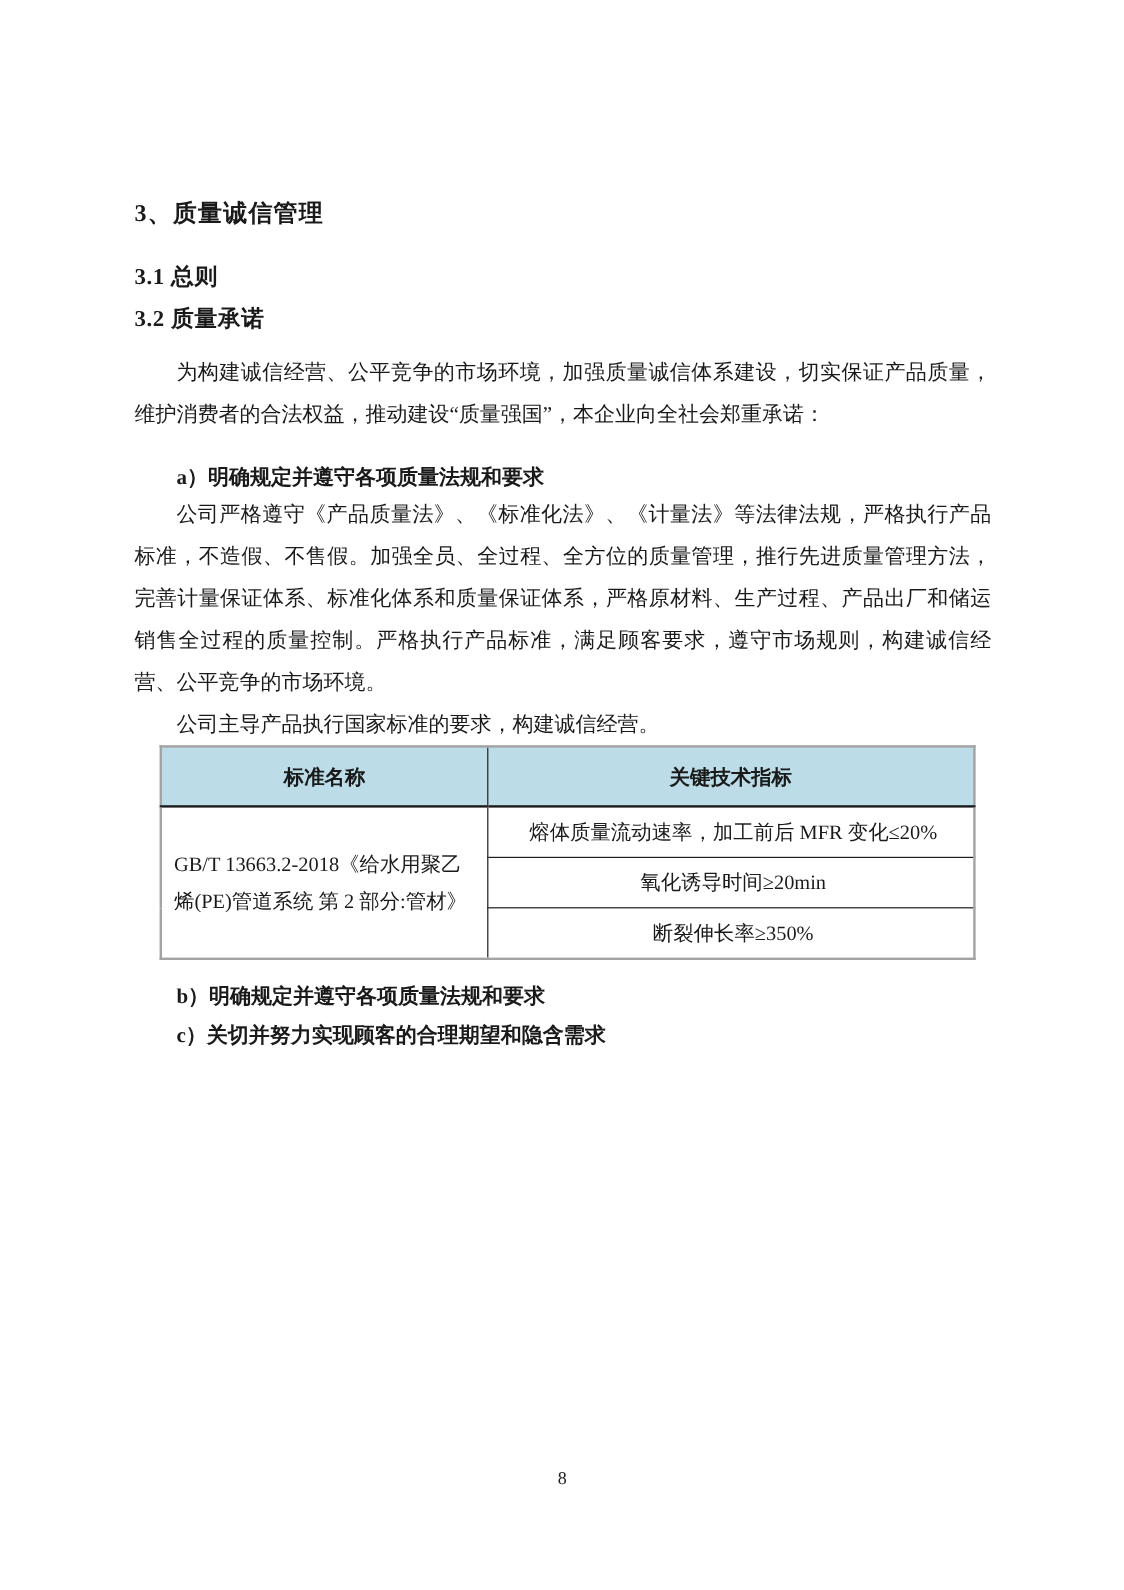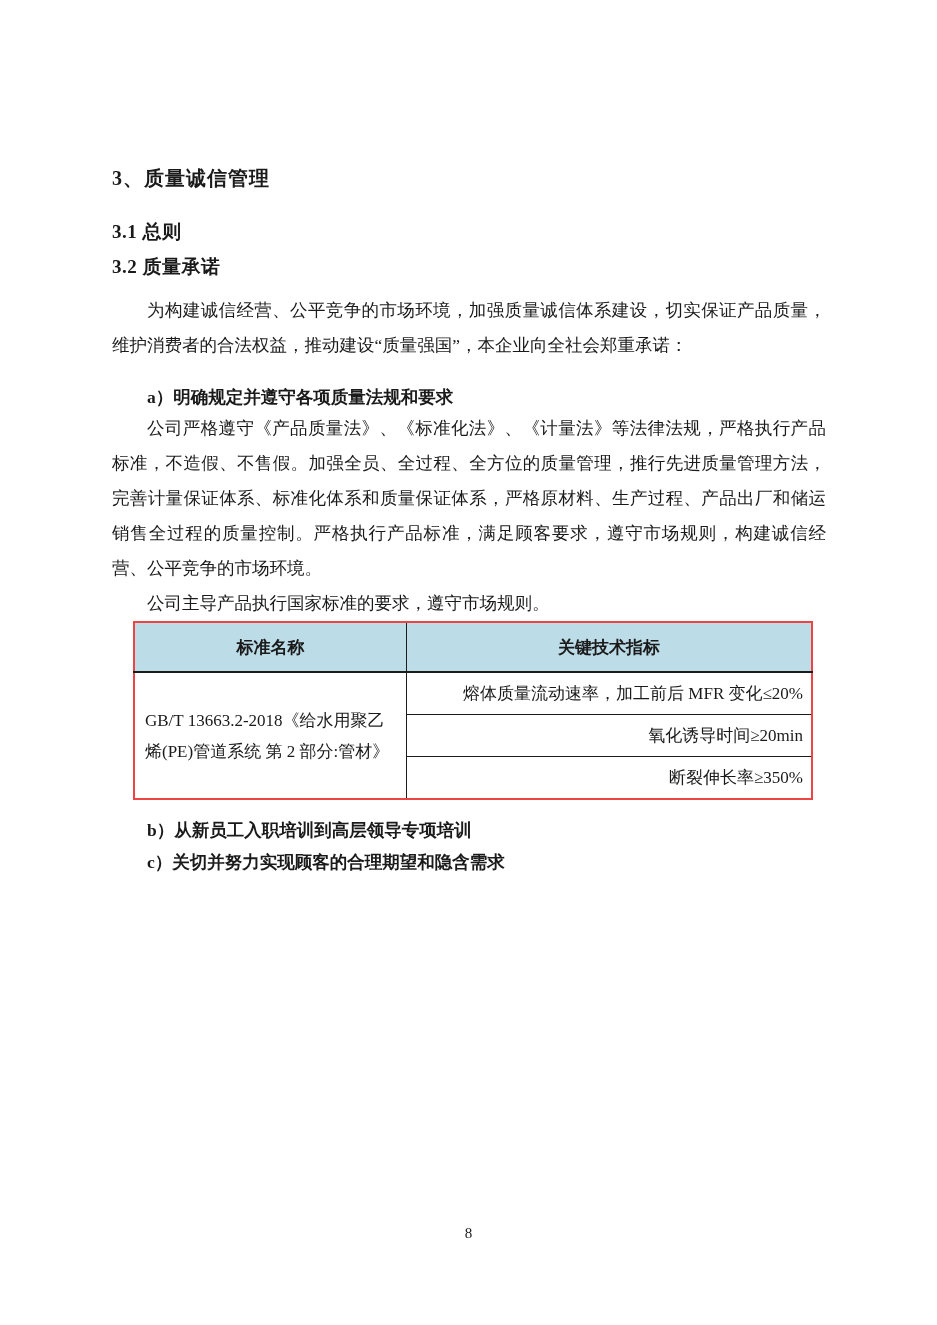--- a/index.html
+++ b/index.html
@@ -60,40 +60,40 @@
   table.std-table {
     border-collapse: collapse;
     margin: 0 0 0 21px;
     width: 671px;
     table-layout: fixed;
   }
   table.std-table th, table.std-table td {
     border: 1.5px solid #1c1c1c;
     font-size: 17px;
   }
-  table.std-table { border: 2px solid #ef4444; }
+  table.std-table { border: 2px solid #a3a3a3; }
   table.std-table th {
     background: #bcdce8;
     height: 46px;
     font-weight: bold;
     text-align: center;
     border-bottom-width: 2px;
   }
   th.col-name { width: 269px; }
   th.col-ind  { width: 402px; }
   td.std-name {
     padding: 16px 10px;
     line-height: 31px;
     text-align: left;
     vertical-align: middle;
   }
   td.ind-cell {
     height: 41px;
     padding: 0 8px 0 12px;
-    text-align: right;
+    text-align: center;
     vertical-align: middle;
   }
   .page-number {
     position: absolute;
     top: 1225px;
     left: 0;
     width: 937px;
     text-align: center;
     font-size: 15px;
     color: #1a1a1a;
@@ -110,21 +110,21 @@
 
 
   <h2 class="section section-3-2">3.2 质量承诺</h2>
 
   <p class="body p-3-2-intro">为构建诚信经营、公平竞争的市场环境，加强质量诚信体系建设，切实保证产品质量，维护消费者的合法权益，推动建设“质量强国”，本企业向全社会郑重承诺：</p>
 
   <h3 class="item item-a">a）明确规定并遵守各项质量法规和要求</h3>
 
   <p class="body p-a">公司严格遵守《产品质量法》、《标准化法》、《计量法》等法律法规，严格执行产品标准，不造假、不售假。加强全员、全过程、全方位的质量管理，推行先进质量管理方法，完善计量保证体系、标准化体系和质量保证体系，严格原材料、生产过程、产品出厂和储运销售全过程的质量控制。严格执行产品标准，满足顾客要求，遵守市场规则，构建诚信经营、公平竞争的市场环境。</p>
 
-  <p class="body p-table-lead">公司主导产品执行国家标准的要求，遵守市场规则。</p>
+  <p class="body p-table-lead">公司主导产品执行国家标准的要求，构建诚信经营。</p>
 
   <table class="std-table">
     <thead>
       <tr>
         <th class="col-name">标准名称</th>
         <th class="col-ind">关键技术指标</th>
       </tr>
     </thead>
     <tbody>
       <tr>
@@ -133,21 +133,21 @@
       </tr>
       <tr>
         <td class="ind-cell">氧化诱导时间≥20min</td>
       </tr>
       <tr>
         <td class="ind-cell">断裂伸长率≥350%</td>
       </tr>
     </tbody>
   </table>
 
-  <h3 class="item item-b">b）从新员工入职培训到高层领导专项培训</h3>
+  <h3 class="item item-b">b）明确规定并遵守各项质量法规和要求</h3>
 
 
   <h3 class="item item-c">c）关切并努力实现顾客的合理期望和隐含需求</h3>
 
 
 </div>
 
 <div class="page-number">8</div>
 
 </body></html>

